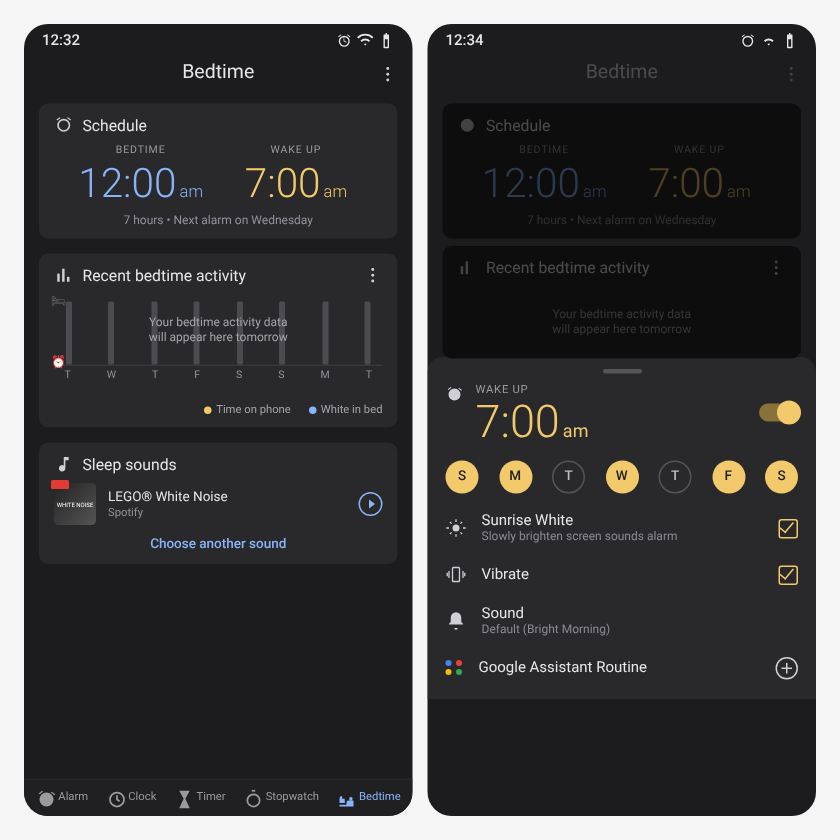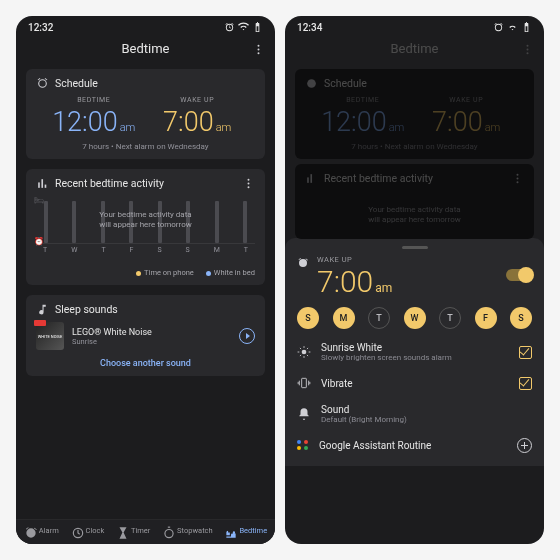--- a/index.html
+++ b/index.html
@@ -183,21 +183,21 @@
             <path d="M12 3v10.55A4 4 0 1014 17V7h4V3z"></path>
           </svg>
         <span>Sleep sounds</span>
       </div>
       <div class="sound-row">
         <div class="album">
             <span>WHITE NOISE</span>
           </div>
         <div class="sound-txt">
           <div class="name">LEGO® White Noise</div>
-          <div class="src">Sunrise</div>
+          <div class="src">Spotify</div>
         </div>
         <div class="play-outline"></div>
       </div>
       <div class="choose-sound">Choose another sound</div>
     </div>
 
     <div class="bottomnav">
       <div class="nav-item">
           <svg viewBox="0 0 24 24" fill="currentColor">
             <path d="M12 4a8 8 0 108 8 8 8 0 00-8-8M7 2L3 5l1 1 4-3m10 0l-1 1 4 3 1-1"></path>

